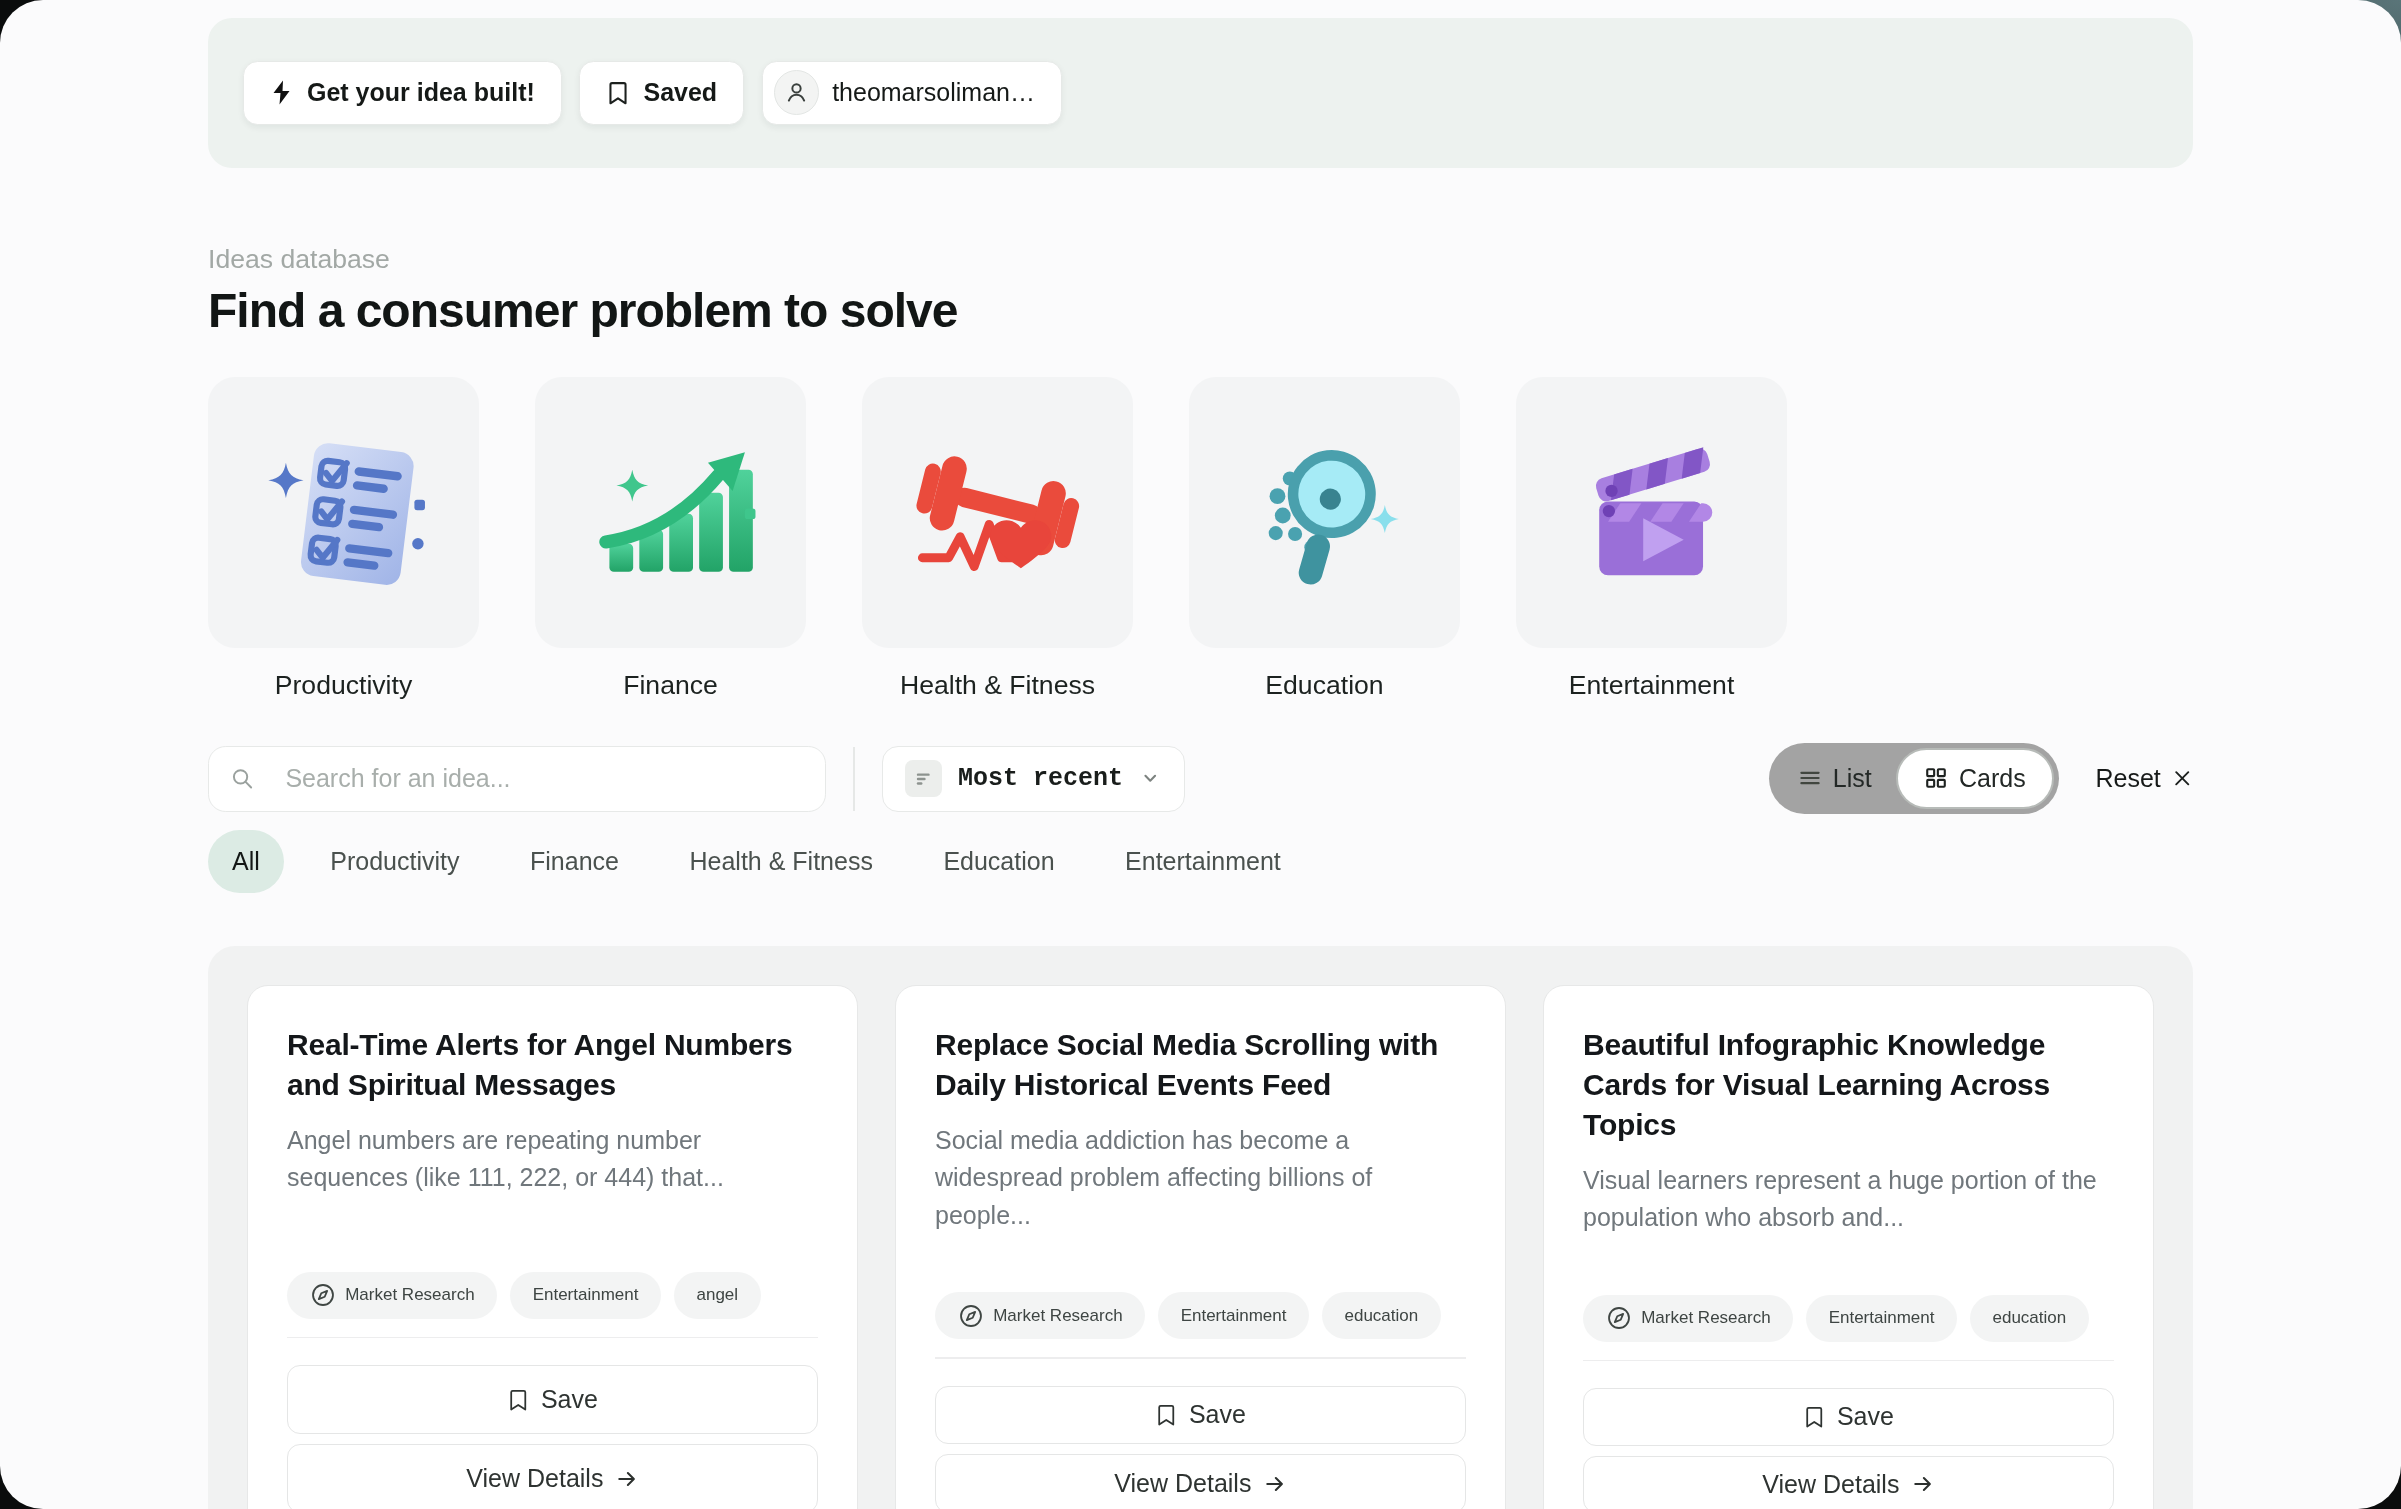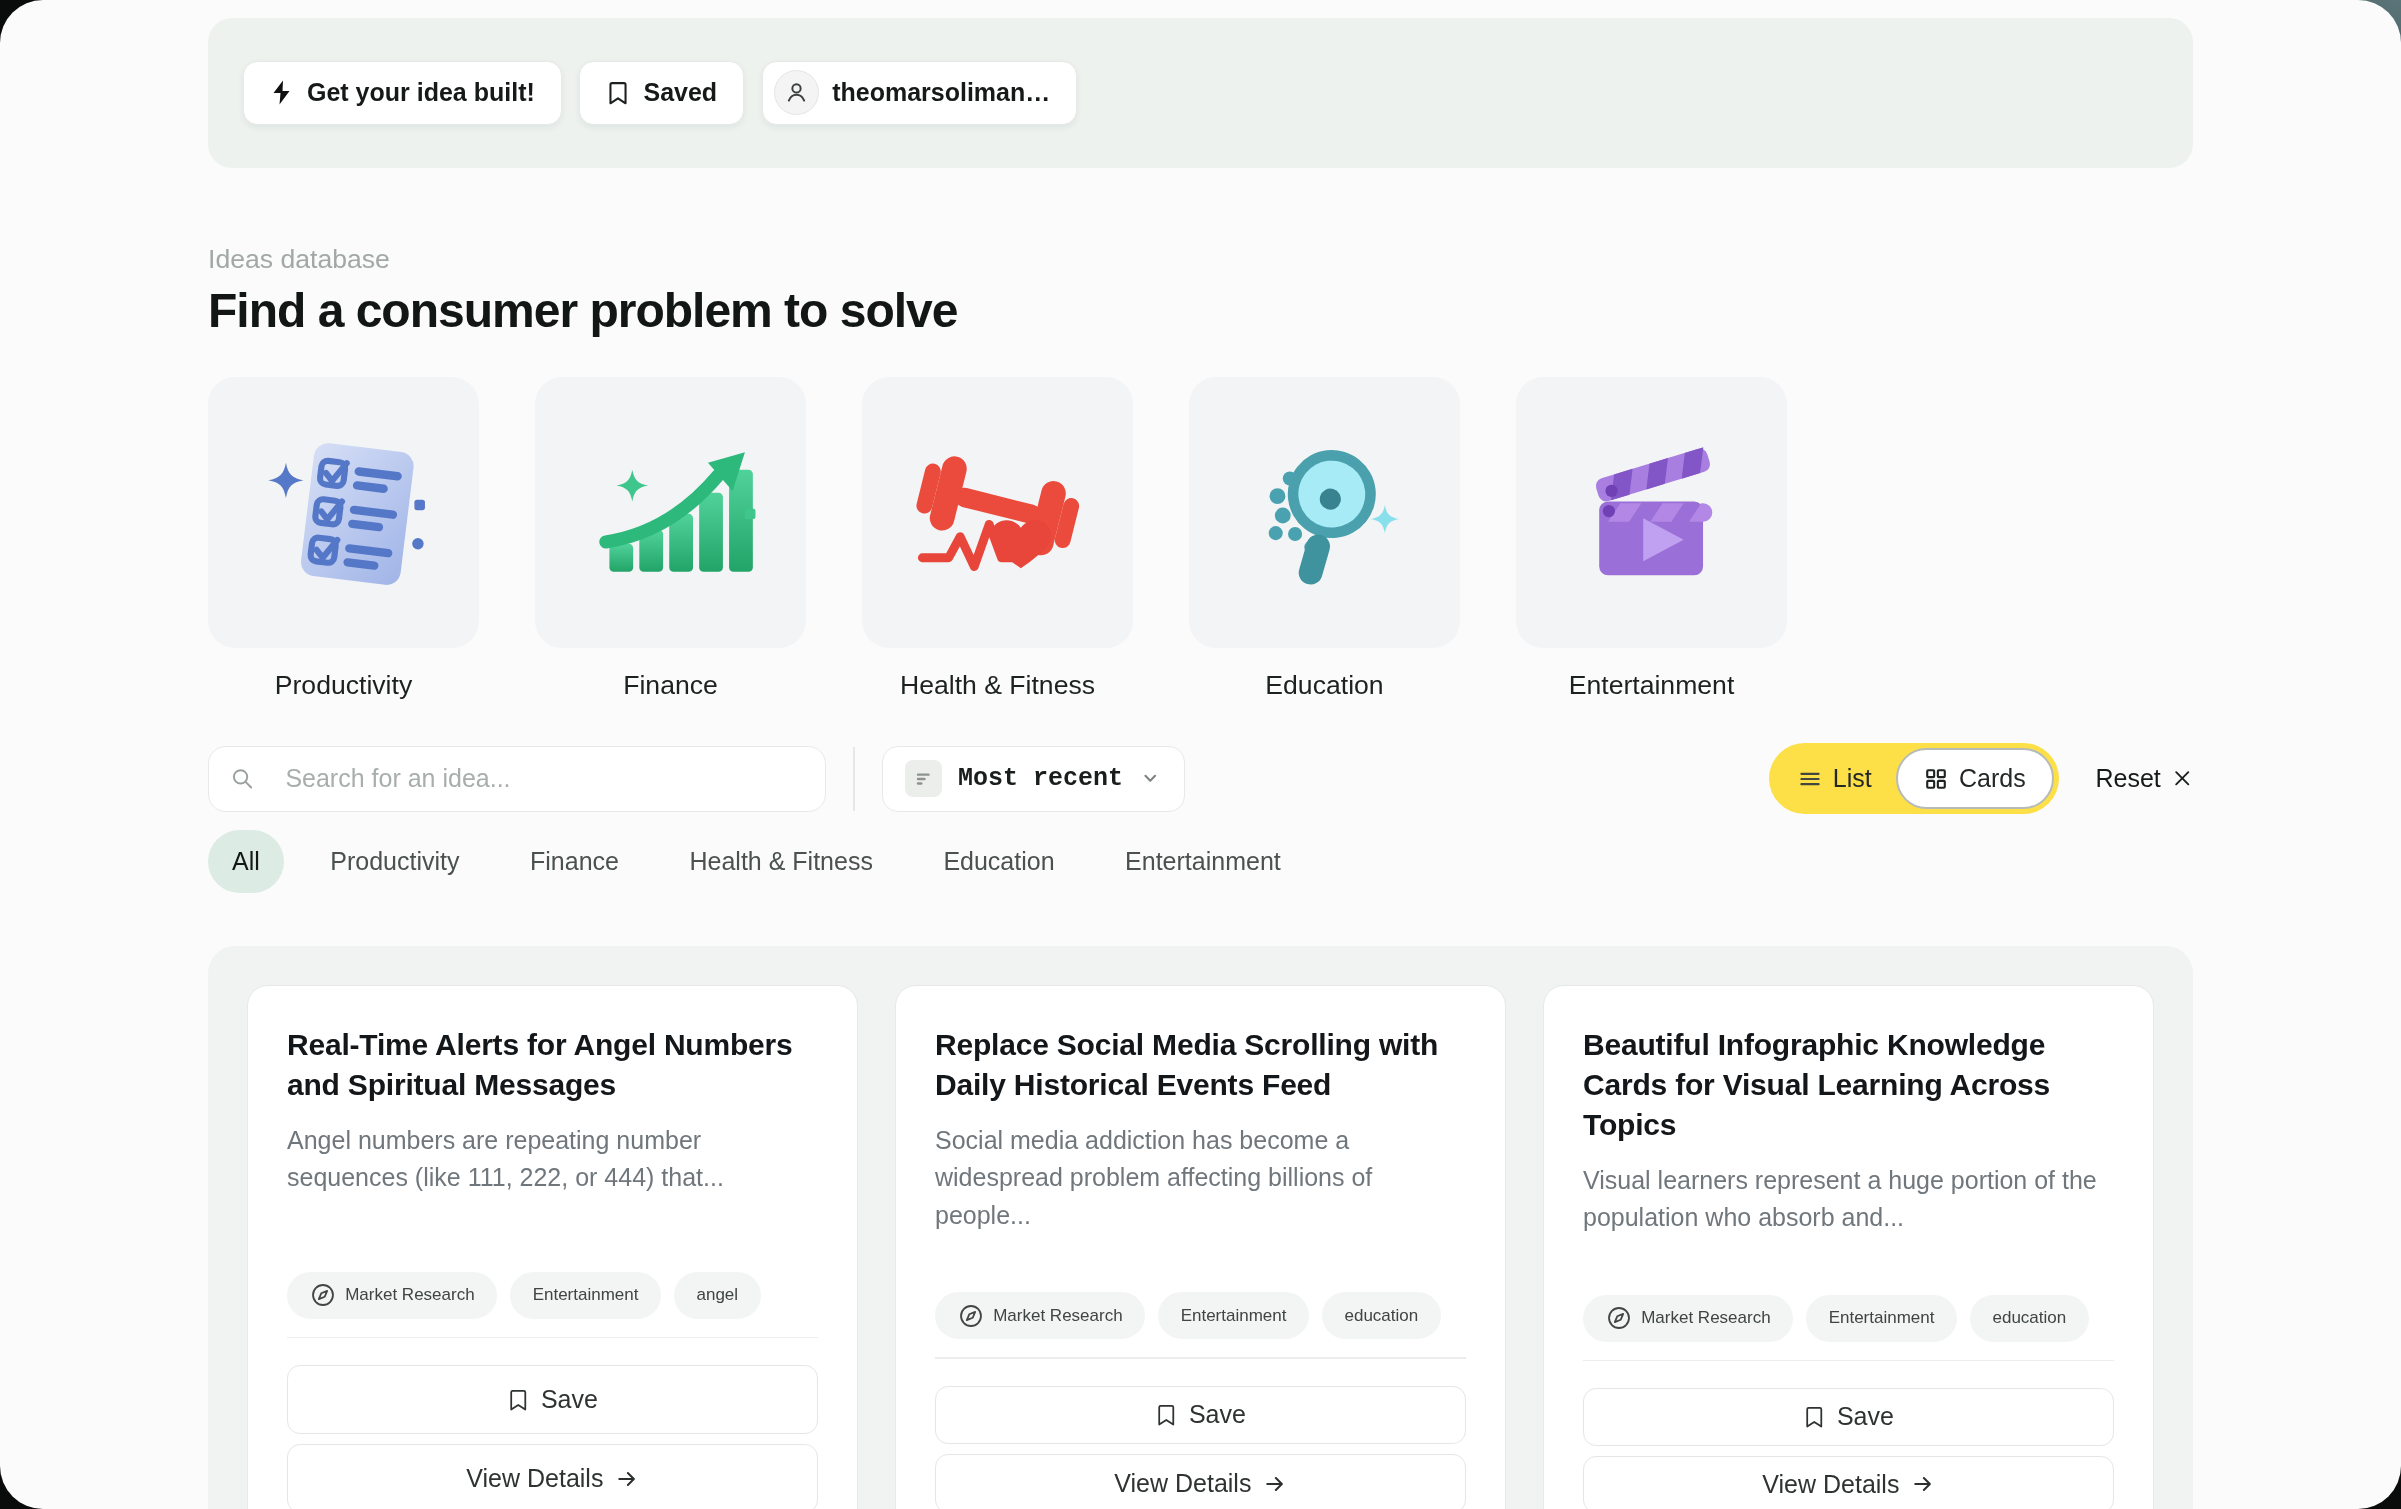--- a/index.html
+++ b/index.html
@@ -30,21 +30,21 @@
   .brand-sub{ font-family:"Liberation Serif", serif; font-style:italic; font-size:34px; color:#151917; margin-top:1.6px; }
   .header-actions{ display:flex; align-items:center; gap:17.7px; }
   .hbtn{
     height:64px; background:#fff; border:1.6px solid #e6e9e7; border-radius:14.5px;
     display:flex; align-items:center; gap:13px; padding:0 26px;
     font-family:"Liberation Sans", sans-serif;
     font-size:25px; color:#151917; cursor:pointer;
     box-shadow:0 2.4px 6.4px rgba(20,40,30,.06);
   }
   .hbtn.bold{ font-weight:bold; }
-  .hbtn.user{ padding-left:11.3px; font-weight:bold; }
+  .hbtn.user{ padding-left:11.3px; font-weight:normal; }
   .avatar{
     width:45px; height:45px; border-radius:50%;
     background:#f3f4f3; border:1.6px solid #e3e6e4;
     display:flex; align-items:center; justify-content:center;
   }
 
   
   .eyebrow{ margin-top:76px; font-size:26.6px; color:#a2a8a5; }
   .h1{ margin-top:8px; font-size:48px; font-weight:bold; letter-spacing:-1px; color:#121615; }
 
@@ -74,22 +74,22 @@
     height:66px; background:#fff; border:1.6px solid #e7e9e8; border-radius:16px;
     display:flex; align-items:center; gap:16px; padding:0 22.5px;
     font-size:25px; font-weight:bold; color:#191d1b; cursor:pointer;font-family:Liberation Mono, monospace;
   }
   .sort-icon-box{
     width:37px; height:37px; background:#eceeec; border-radius:8px;
     display:flex; align-items:center; justify-content:center;
   }
   .spacer{ flex:1; }
   .view-toggle{
-    background:#fde047; border-radius:805px; padding:4.8px; height:71px;
-    display:flex; align-items:flex-end;
+    background:#a3a3a3; border-radius:805px; padding:4.8px; height:71px;
+    display:flex; align-items:flex-start;
   }
   .seg{
     display:flex; align-items:center; gap:11.3px; font-size:25px; color:#232826;
     padding:0 24px; height:61px; border-radius:805px; cursor:pointer;
   }
   .seg.active{ background:#fff; border:2.4px solid #b7bbb8; padding:0 26px; }
   .resetbtn{
     display:flex; align-items:center; gap:9.7px; margin-left:37px;
     font-size:25px; color:#161918; cursor:pointer; background:none; border:none;
     font-family:"Liberation Sans", sans-serif;

